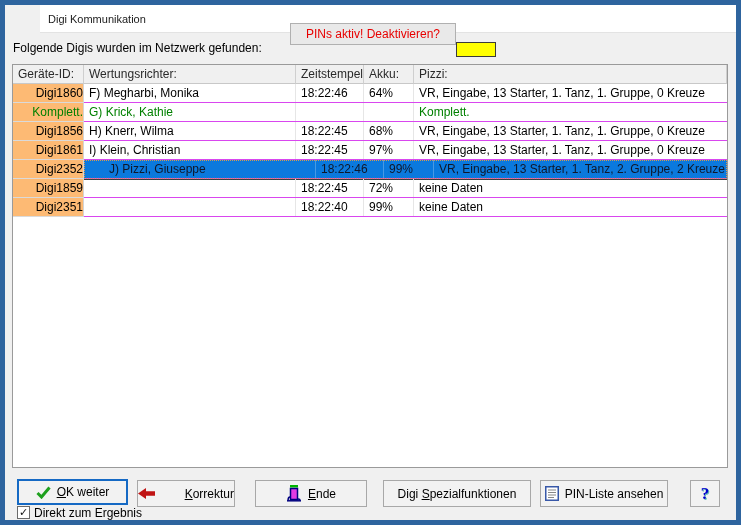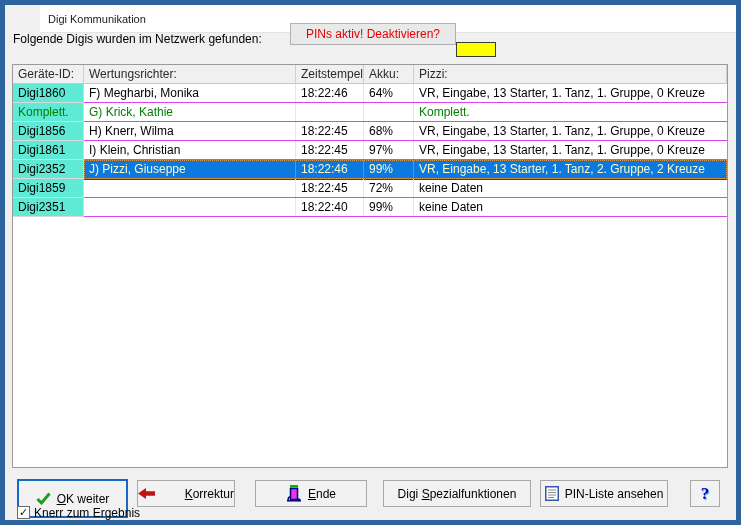--- a/index.html
+++ b/index.html
@@ -9,21 +9,21 @@
   .window {
     position:relative; width:741px; height:525px;
     border:5px solid var(--window-border,#2e649e);
     background:#f0f0f0; overflow:hidden;
   }
   .titlebar {
     position:absolute; left:0; top:0; right:0; height:28px;
     background:#ffffff; border-bottom:1px solid #e3e3e3;
     line-height:28px; padding-left:8px; font-size:11px; color:#1a1a1a;margin-left:35px;
   }
-  .found-label { position:absolute; left:8px; top:27px; }
+  .found-label { position:absolute; left:8px; top:36px; }
 
   .pins-button {
     position:absolute; left:285px; top:18px; width:166px; height:22px;
     background:#e9e9e9; border:1px solid #b0b0b0;
     color:var(--warning-red,#e80000); text-align:center; line-height:20px;
   }
   .yellow-indicator {
     position:absolute; left:451px; top:37px; width:40px; height:15px;
     background:var(--indicator-yellow,#ffff00); border:1px solid #3a3a3a;
   }
@@ -35,40 +35,40 @@
   .grid-header, .row { display:flex; height:19px; line-height:18px; }
   .grid-header { background:#f0f0f0; color:#2a2a2a; }
   .grid-header .cell { border-right:1px solid #cfcfcf; border-bottom:1px solid #c8c8c8; }
   .cell { padding-left:5px; white-space:nowrap; overflow:hidden; }
   .col-id { width:71px; }
   .col-judge { width:212px; }
   .col-time { width:68px; }
   .col-akku { width:50px; }
   .col-status { flex:1; }
 
-  .row .col-id { background:#5eead4; border-right:1px solid #d4d4d4; border-bottom:1px solid #dadada; }
+  .row .col-id { background:#fdba74; border-right:1px solid #d4d4d4; border-bottom:1px solid #dadada;text-align:right; }
   .row-rest { flex:1; display:flex; border-bottom:1px solid #d946ef; }
   .row-rest .cell { border-right:1px solid #e6e6e6; }
   .row-rest .col-status { border-right:none; }
   .row.complete { color:var(--complete-green,#008000); }
   .row.selected .row-rest {
-    background:var(--selection,#0b79dd); color:#fef9c3;
-    outline:1px dotted #d89a50; outline-offset:-1px;
+    background:var(--selection,#0b79dd); color:#0f172a;
+    outline:1px dotted #d89a50; outline-offset:-1px;padding-left:20px;
   }
   .row.selected .row-rest .cell { border-right-color:rgba(255,255,255,0.25); }
   .row.selected { box-shadow:0 1px 0 #3c3c3c; }
 
   .btn {
     position:absolute; height:27px; top:475px;
     background:#f2f2f2; border:1px solid #a8a8a8;
     display:flex; align-items:center; justify-content:center; gap:6px;
     font-size:12px; cursor:default;
   }
   .ok-btn {
-    left:12px; top:474px; width:111px; height:39px;
+    left:12px; top:474px; width:111px; height:26px;
     border:2px solid #1569c4; background:#f2f2f2; position:absolute;
     display:flex; align-items:center; justify-content:center; gap:6px;
   }
   .btn-korrektur { left:132px; width:98px;justify-content:space-between; }
   .btn-ende { left:250px; width:112px; }
   .btn-spezial { left:378px; width:148px; }
   .btn-pinliste { left:535px; width:128px; }
   .btn-help { left:685px; width:30px; font-size:17px; font-weight:bold;
     color:#0000cc; text-shadow:1px 1px 0 #5fb8b8; font-family:"Liberation Serif", serif; }
 
@@ -219,16 +219,16 @@
     </span>
     <span>PIN-Liste ansehen</span>
   </div>
 
   <div class="btn btn-help">
     <span>?</span>
   </div>
 
   <div class="checkbox-row">
     <span class="checkbox"><span id="cbmark">✓</span></span>
-    <span>Knerr zum Ergebnis</span>
+    <span>Direkt zum Ergebnis</span>
   </div>
 
 </div>
 
 </body></html>

